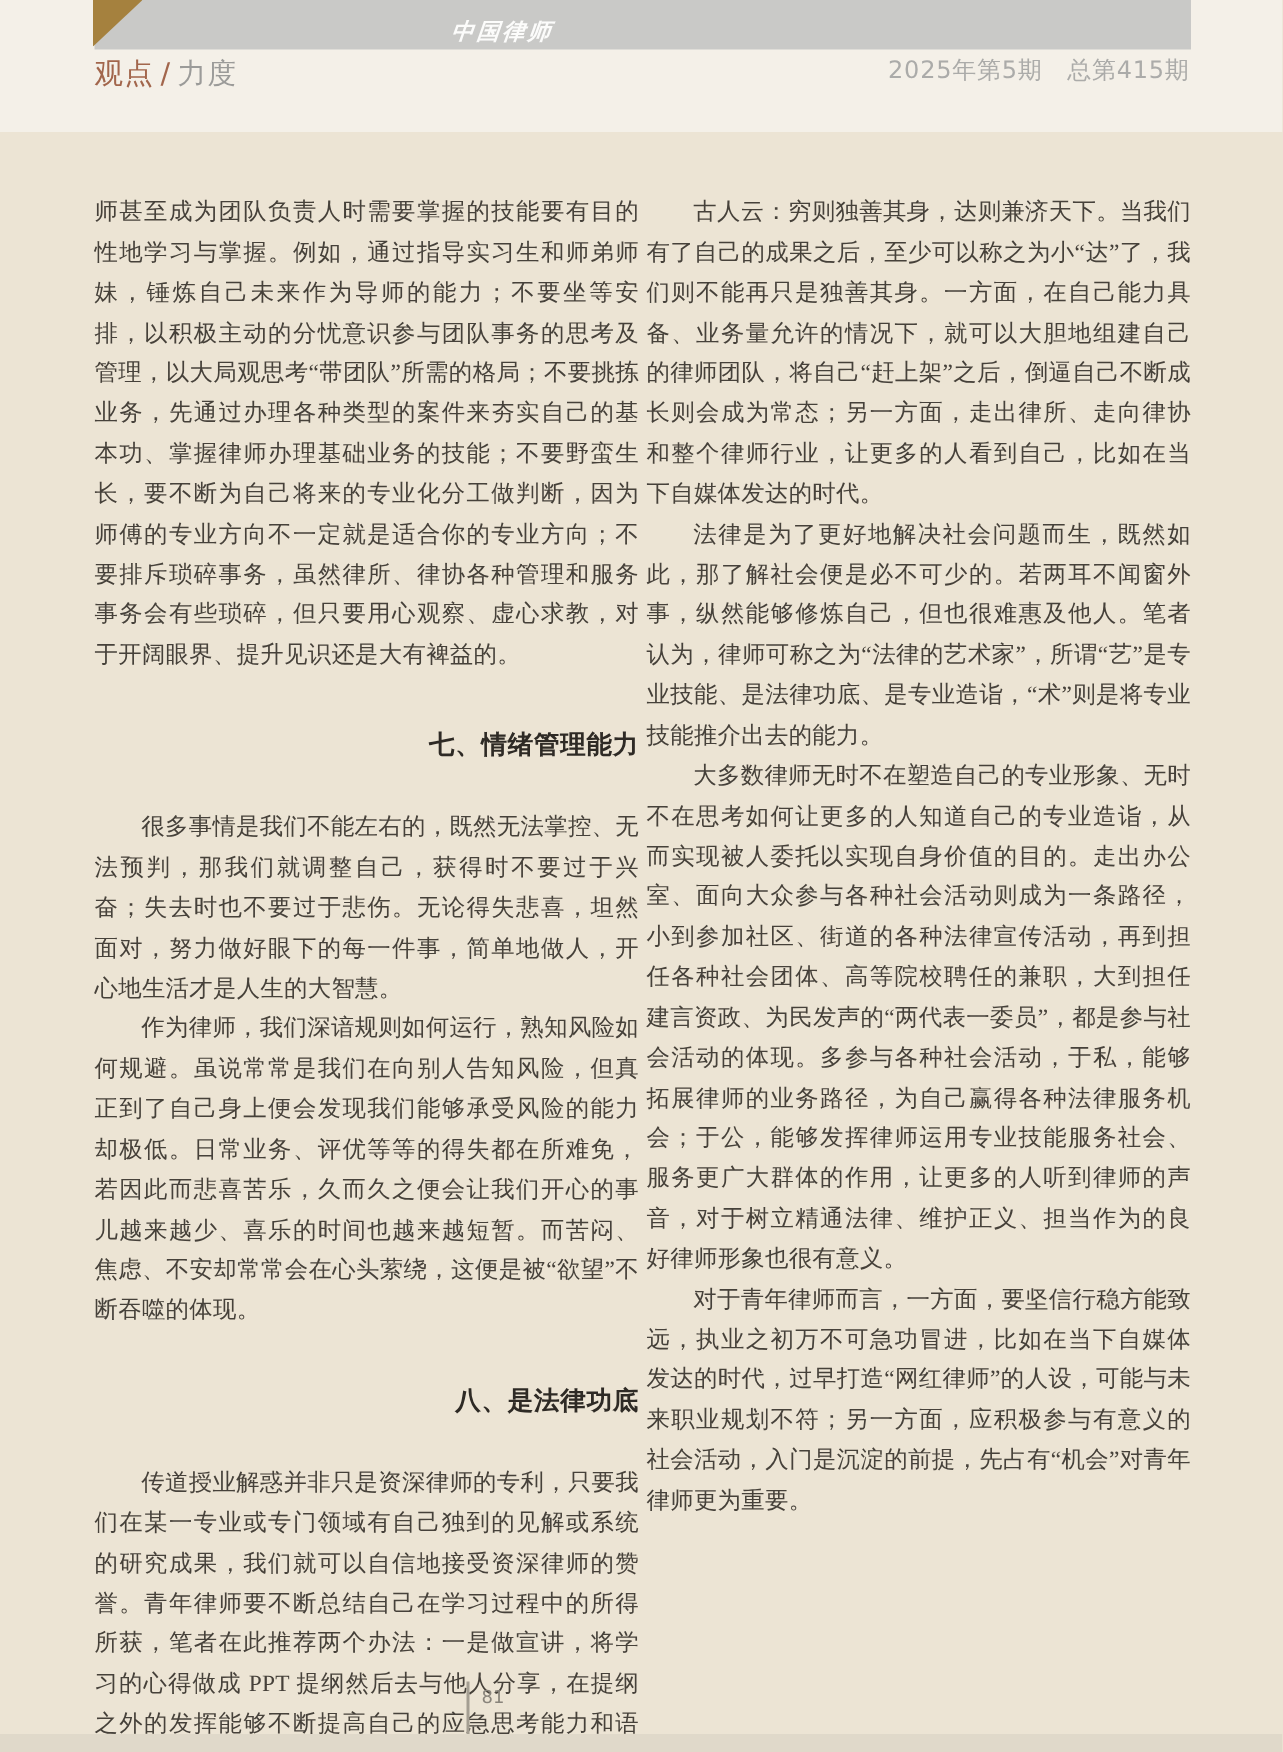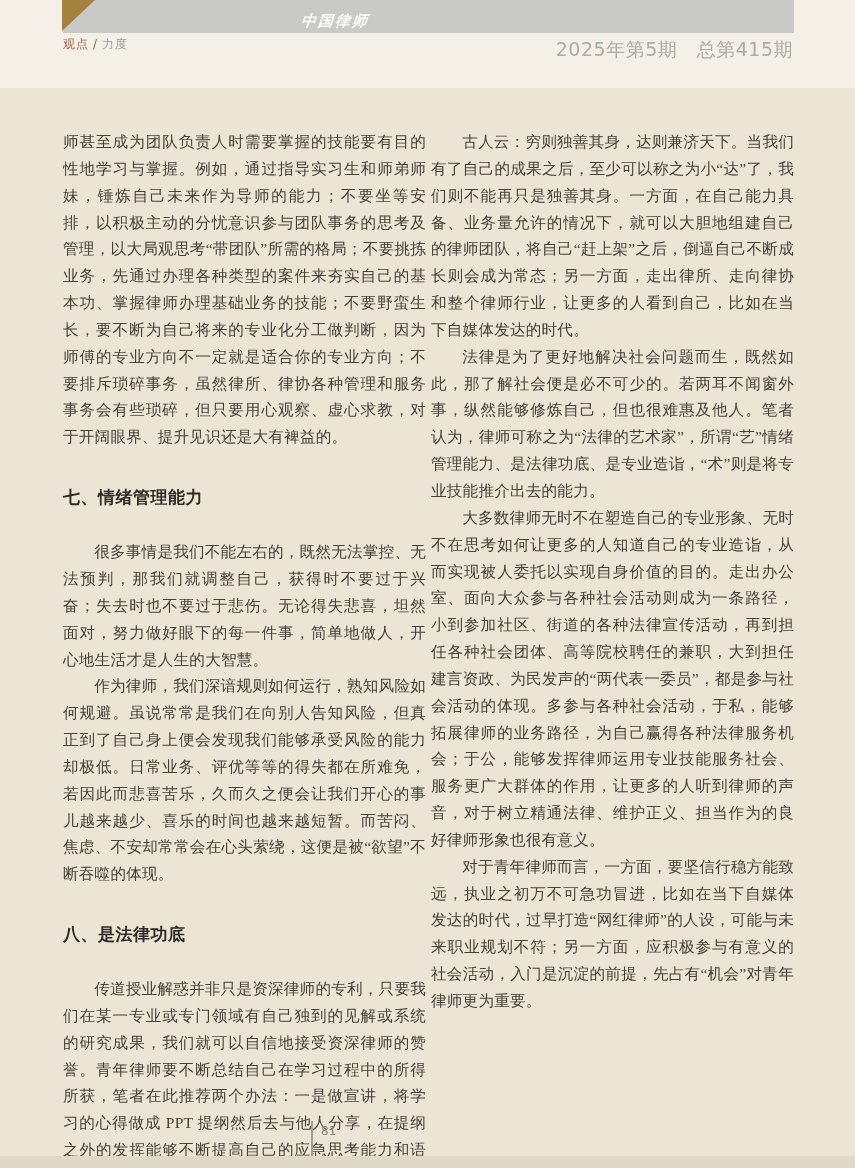--- a/index.html
+++ b/index.html
@@ -24,46 +24,46 @@
   }
   .logo{
     position:absolute;left:301px;top:12px;
     color:#fcfcfb;font-style:italic;font-weight:bold;
     font-size:15px;letter-spacing:2px;
     transform:skewX(-6deg);
     font-family:"DejaVu Serif",serif;
   }
   .section-label{
     position:absolute;left:63px;top:36px;
-    font-size:12px;letter-spacing:1px;
+    font-size:19px;letter-spacing:1px;
     font-family:"DejaVu Sans","Liberation Sans",sans-serif;
   }
   .section-label .sec{color:#a2664c;}
   .section-label .slash{color:#a2664c;margin:0 4px;}
   .section-label .sub{color:#9b9b99;}
   .issue{
     position:absolute;right:62px;top:37px;
-    color:#ababa9;font-size:19px;letter-spacing:0.5px;
+    color:#ababa9;font-size:16px;letter-spacing:0.5px;
     font-family:"DejaVu Sans","Liberation Sans",sans-serif;
   }
   
   .col{
     position:absolute;top:129px;width:363px;
     text-align:justify;
     color:#46413a;font-size:15.6px;line-height:26.85px;
     letter-spacing:0.2px;
   }
   .col-left{left:63px;}
   .col-right{left:431px;}
   .col p{margin:0;font-family:Liberation Serif, serif;}
   .col p.ind{text-indent:2em;}
   .col h3{
     font-family:"DejaVu Sans","Liberation Sans",sans-serif;
     font-size:17px;font-weight:700;color:#2e2a25;
-    margin:35px 0 31px 0;letter-spacing:0.5px;text-align:left;
+    margin:35px 0 31px 0;letter-spacing:0.5px;text-align:right;
     line-height:22px;
   }
   
   .footer-line{
     position:absolute;left:311px;top:1121px;width:2px;height:47px;
     background:#a49e92;
   }
   .page-num{
     position:absolute;left:321px;top:1124px;
     color:#89847b;font-size:12px;
@@ -91,20 +91,20 @@
   <p>师甚至成为团队负责人时需要掌握的技能要有目的性地学习与掌握。例如，通过指导实习生和师弟师妹，锤炼自己未来作为导师的能力；不要坐等安排，以积极主动的分忧意识参与团队事务的思考及管理，以大局观思考“带团队”所需的格局；不要挑拣业务，先通过办理各种类型的案件来夯实自己的基本功、掌握律师办理基础业务的技能；不要野蛮生长，要不断为自己将来的专业化分工做判断，因为师傅的专业方向不一定就是适合你的专业方向；不要排斥琐碎事务，虽然律所、律协各种管理和服务事务会有些琐碎，但只要用心观察、虚心求教，对于开阔眼界、提升见识还是大有裨益的。</p>
   <h3>七、情绪管理能力</h3>
   <p class="ind">很多事情是我们不能左右的，既然无法掌控、无法预判，那我们就调整自己，获得时不要过于兴奋；失去时也不要过于悲伤。无论得失悲喜，坦然面对，努力做好眼下的每一件事，简单地做人，开心地生活才是人生的大智慧。</p>
   <p class="ind">作为律师，我们深谙规则如何运行，熟知风险如何规避。虽说常常是我们在向别人告知风险，但真正到了自己身上便会发现我们能够承受风险的能力却极低。日常业务、评优等等的得失都在所难免，若因此而悲喜苦乐，久而久之便会让我们开心的事儿越来越少、喜乐的时间也越来越短暂。而苦闷、焦虑、不安却常常会在心头萦绕，这便是被“欲望”不断吞噬的体现。</p>
   <h3>八、是法律功底</h3>
   <p class="ind">传道授业解惑并非只是资深律师的专利，只要我们在某一专业或专门领域有自己独到的见解或系统的研究成果，我们就可以自信地接受资深律师的赞誉。青年律师要不断总结自己在学习过程中的所得所获，笔者在此推荐两个办法：一是做宣讲，将学习的心得做成 PPT 提纲然后去与他人分享，在提纲之外的发挥能够不断提高自己的应急思考能力和语言表达能力；二是写文章，当我们将一个问题最终落到文字上时，会使自己对这个问题的认识得到一</p>
 </div>
 
 <div class="col col-right">
   <p class="ind">古人云：穷则独善其身，达则兼济天下。当我们有了自己的成果之后，至少可以称之为小“达”了，我们则不能再只是独善其身。一方面，在自己能力具备、业务量允许的情况下，就可以大胆地组建自己的律师团队，将自己“赶上架”之后，倒逼自己不断成长则会成为常态；另一方面，走出律所、走向律协和整个律师行业，让更多的人看到自己，比如在当下自媒体发达的时代。</p>
-  <p class="ind">法律是为了更好地解决社会问题而生，既然如此，那了解社会便是必不可少的。若两耳不闻窗外事，纵然能够修炼自己，但也很难惠及他人。笔者认为，律师可称之为“法律的艺术家”，所谓“艺”情绪管理能力、是法律功底、是专业造诣，“术”则是将专业技能推介出去的能力。</p>
+  <p class="ind">法律是为了更好地解决社会问题而生，既然如此，那了解社会便是必不可少的。若两耳不闻窗外事，纵然能够修炼自己，但也很难惠及他人。笔者认为，律师可称之为“法律的艺术家”，所谓“艺”是专业技能、是法律功底、是专业造诣，“术”则是将专业技能推介出去的能力。</p>
   <p class="ind">大多数律师无时不在塑造自己的专业形象、无时不在思考如何让更多的人知道自己的专业造诣，从而实现被人委托以实现自身价值的目的。走出办公室、面向大众参与各种社会活动则成为一条路径，小到参加社区、街道的各种法律宣传活动，再到担任各种社会团体、高等院校聘任的兼职，大到担任建言资政、为民发声的“两代表一委员”，都是参与社会活动的体现。多参与各种社会活动，于私，能够拓展律师的业务路径，为自己赢得各种法律服务机会；于公，能够发挥律师运用专业技能服务社会、服务更广大群体的作用，让更多的人听到律师的声音，对于树立精通法律、维护正义、担当作为的良好律师形象也很有意义。</p>
   <p class="ind"><span>对于青年律师而言，一方面，要坚信行稳方能致远，执业之初万不可急功冒进，比如在当下自媒体发达的时代，过早打造“网红律师”的人设，可能与未来职业规划不符；另一方面，应积极参与有意义的社会活动，入门是沉淀的前提，先占有“机会”对青年律师更为重要。</span></p>
 </div>
 
 <div class="footer-line"></div>
 <div class="page-num">81</div>
 <div class="bottom-edge"></div>
 
 </body></html>

